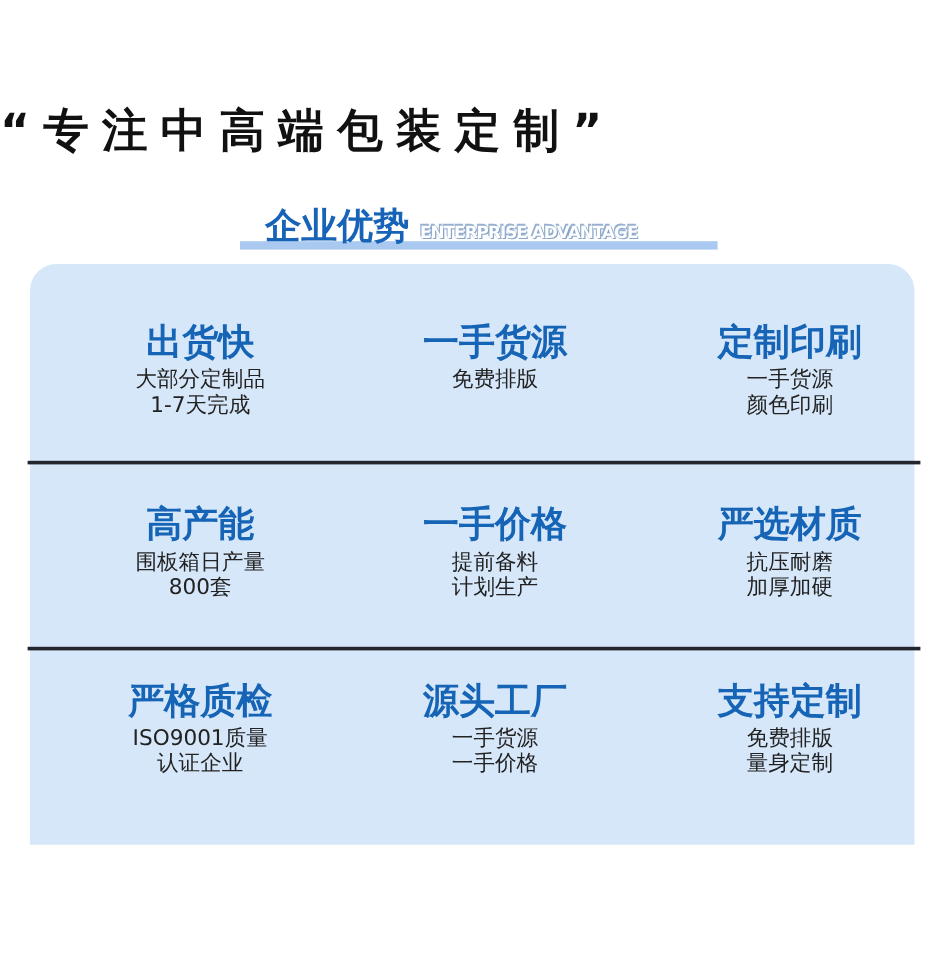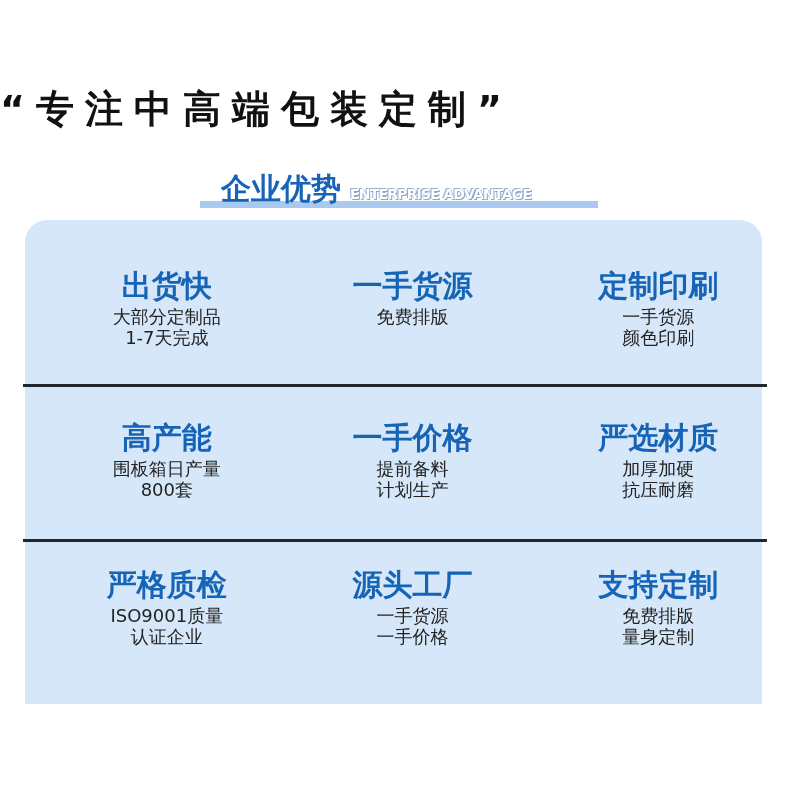--- a/index.html
+++ b/index.html
@@ -70,22 +70,22 @@
   <div class="cell">
     <div class="cell-title">一手价格</div>
     <div class="cell-desc">
       <div>提前备料</div>
       <div>计划生产</div>
     </div>
   </div>
   <div class="cell">
     <div class="cell-title">严选材质</div>
     <div class="cell-desc">
+      <div>抗压耐磨</div>
       <div>加厚加硬</div>
-      <div>抗压耐磨</div>
     </div>
   </div>
 </div>
 
 <div class="divider" style="top:539px;"></div>
 
 <div class="row" style="top:567px;">
   <div class="cell">
     <div class="cell-title">严格质检</div>
     <div class="cell-desc">

